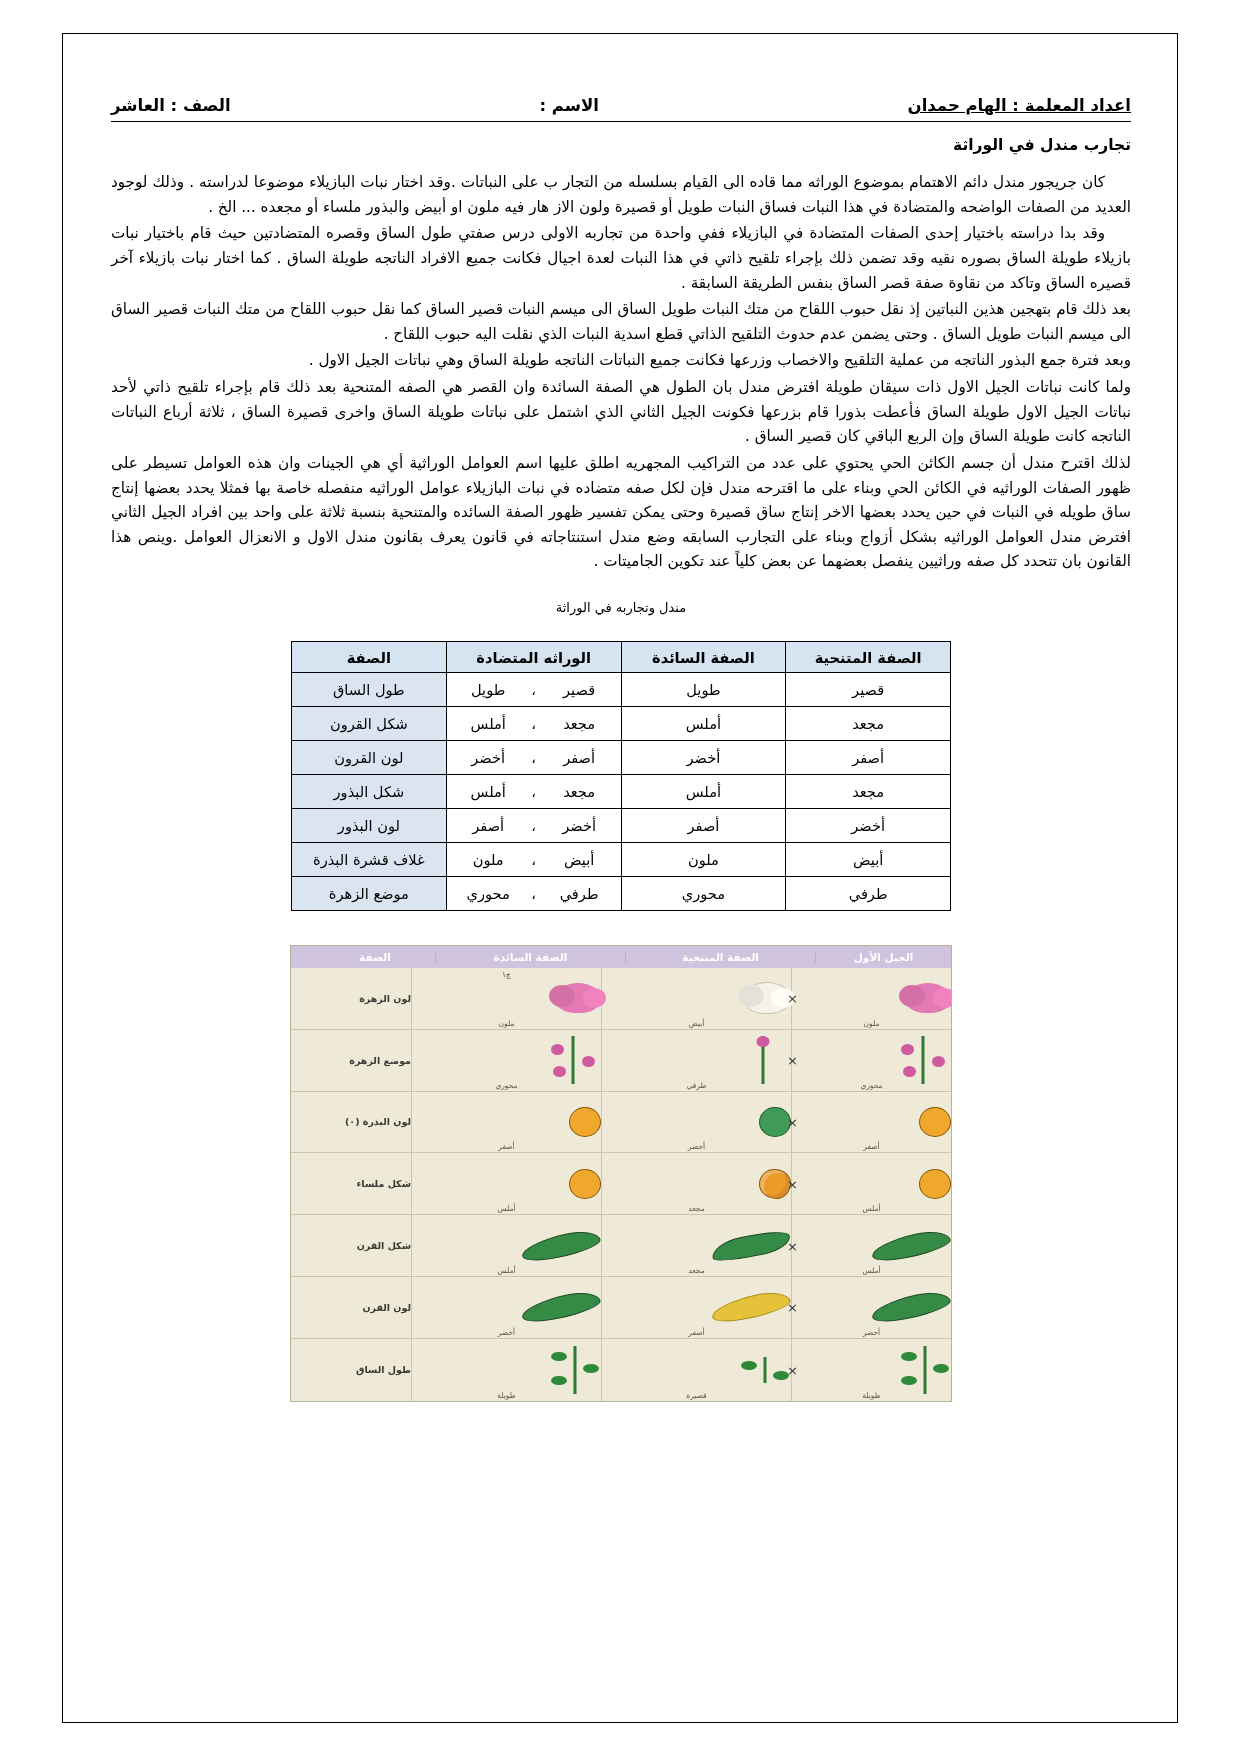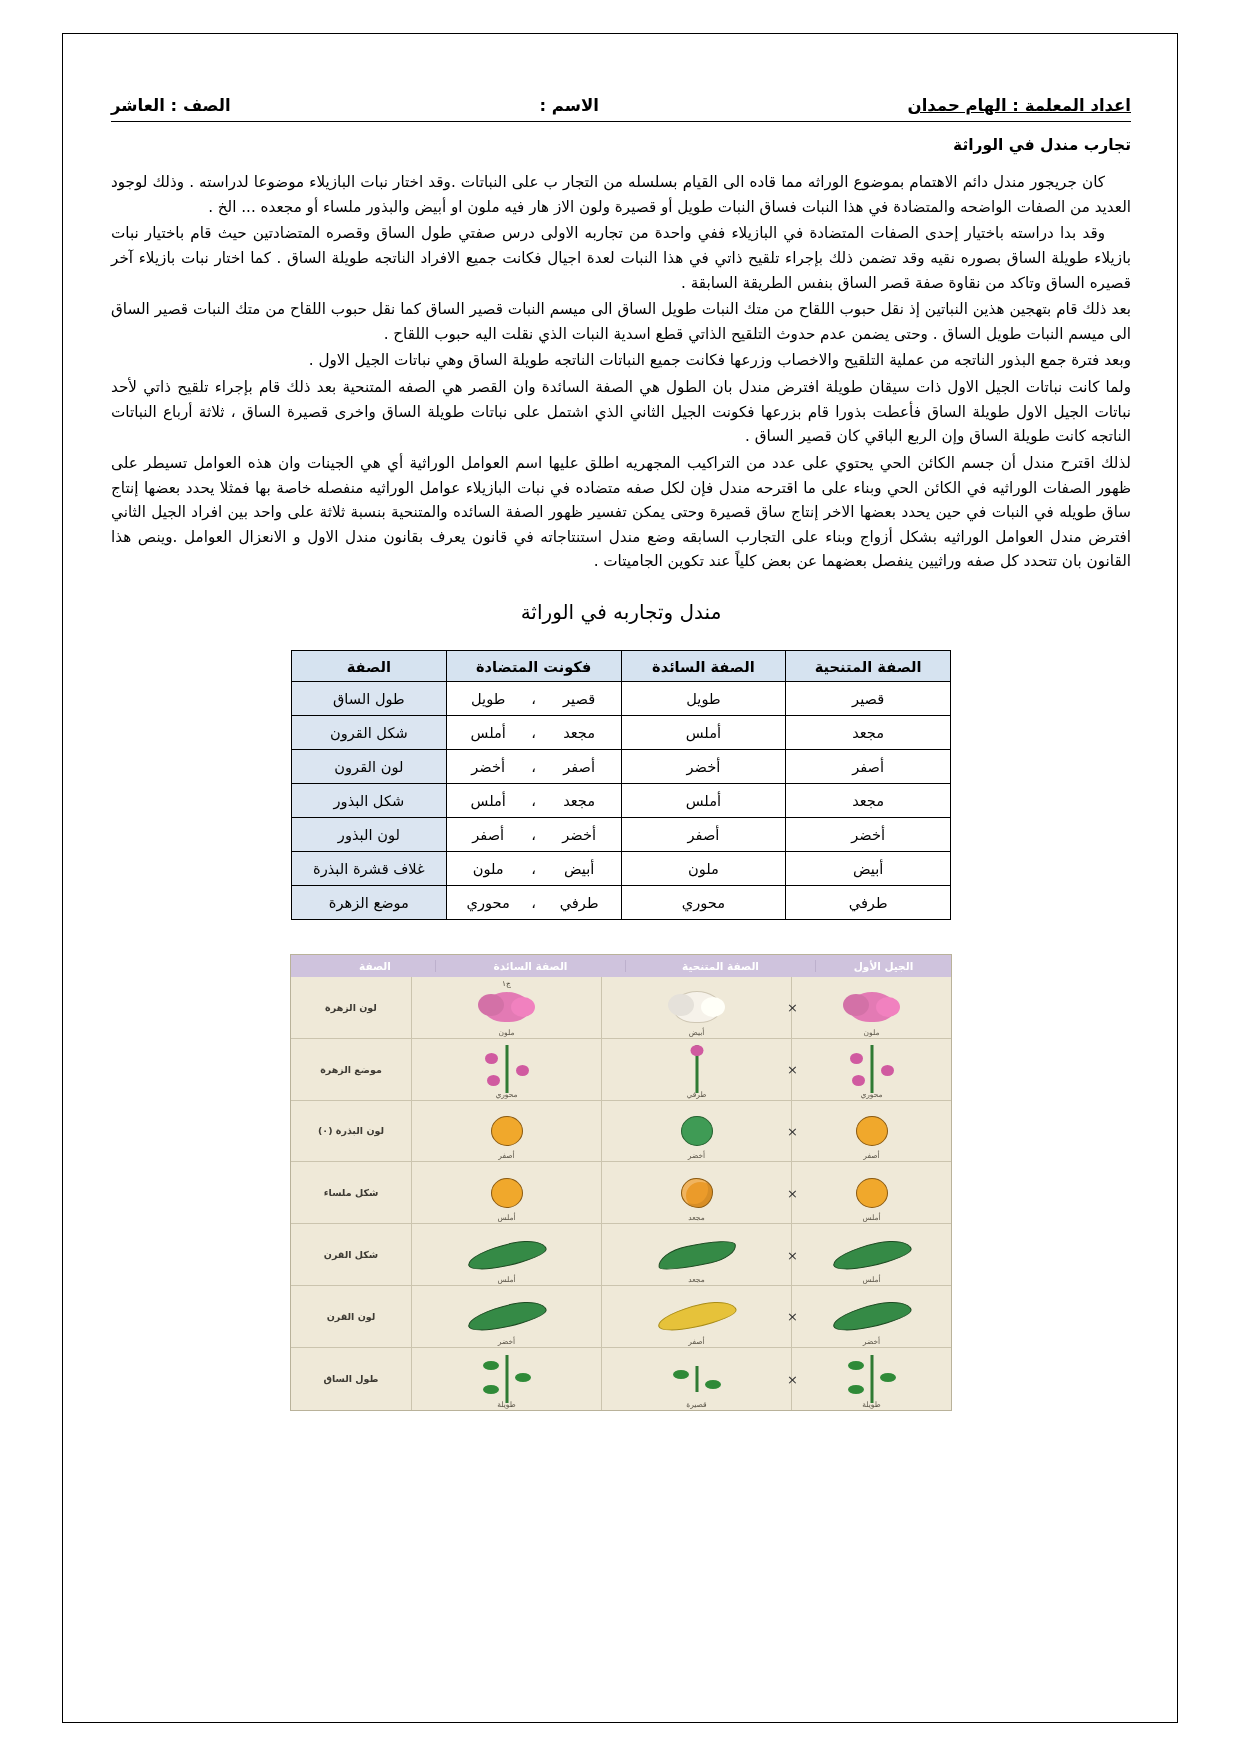--- a/index.html
+++ b/index.html
@@ -59,21 +59,21 @@
   p.para {
     font-size: 15.2px;
     line-height: 1.62;
     text-align: justify;
     text-justify: inter-word;
     margin: 0 0 2px 0;
   }
   p.para.indent { text-indent: 26px; }
   .center-line {
     text-align: center;
-    font-size: 20px;
+    font-size: 13px;
     margin: 26px 0 26px 0;
   }
   .sub-block { margin-top: 18px; }
   .sub-block p { margin: 0 0 2px 0; }
 
   
   .table-wrap {
     margin: 26px auto 0 auto;
     width: 660px;
   }
@@ -164,21 +164,21 @@
     border-bottom: 1px solid #cbc4ae;
     box-sizing: border-box;
   }
   .fig-row:last-child { border-bottom: none; }
   .fig-cell {
     box-sizing: border-box;
     border-left: 1px solid #cbc4ae;
     position: relative;
     display: flex;
     align-items: center;
-    justify-content: center;
+    justify-content: flex-start;
   }
   .fig-cell:last-child { border-left: none; }
   .c-trait { width: 120px; font-size: 9.5px; color: #3d3a33; font-weight: bold;}
   .c-dom { width: 190px; }
   .c-rec { width: 190px; }
   .c-f1 { width: 160px; }
   .sublabel {
     position: absolute;
     bottom: 1px;
     left: 0; right: 0;
@@ -279,21 +279,21 @@
 
     <div class="center-line">مندل وتجاربه في الوراثة</div>
 
 
     <div class="table-wrap">
       <table class="traits">
         <thead>
           <tr>
             <th>الصفة المتنحية</th>
             <th>الصفة السائدة</th>
-            <th>فكونت المتضادة</th>
+            <th>الوراثه المتضادة</th>
             <th>الصفة</th>
           </tr>
         </thead>
         <tbody>
           <tr>
             <td class="recessive">قصير</td>
             <td class="dominant">طويل</td>
             <td class="contrast">
               <div class="contrast-inner">
                 <span class="c1">قصير</span>

